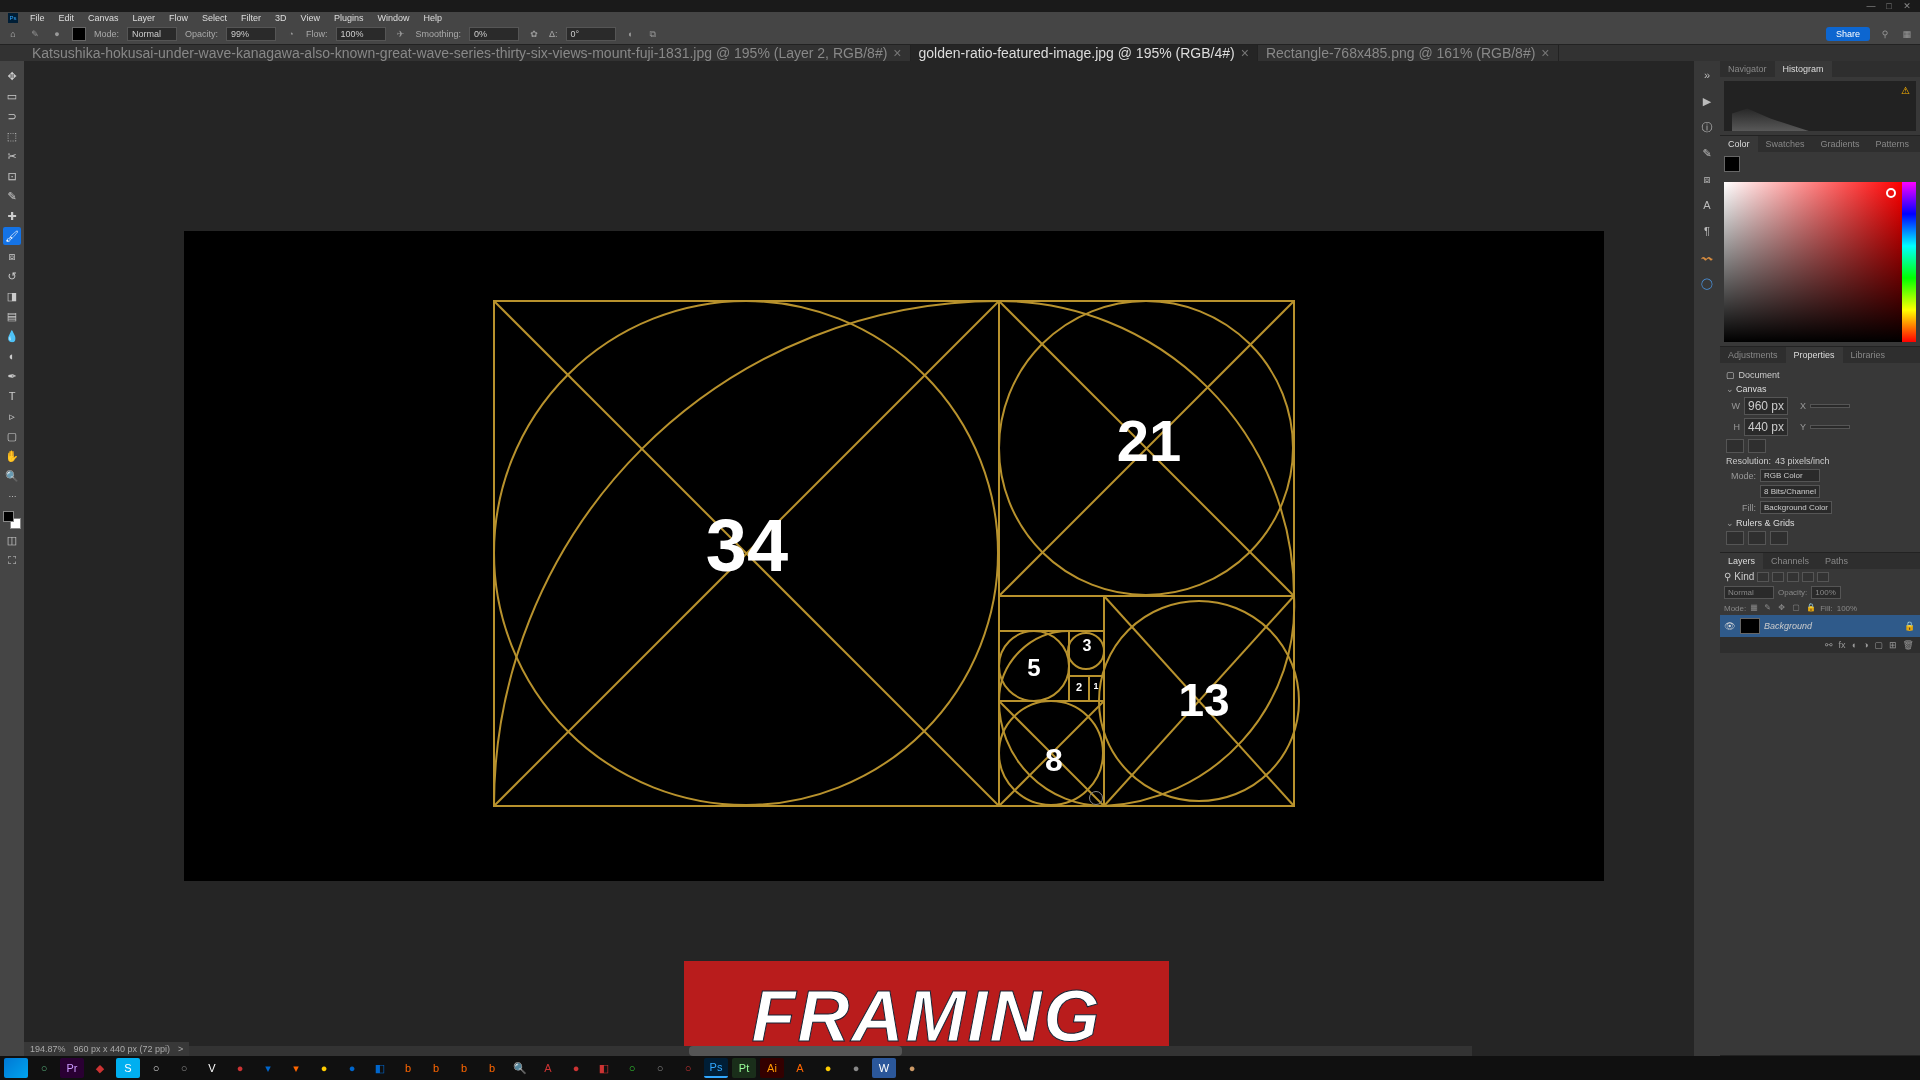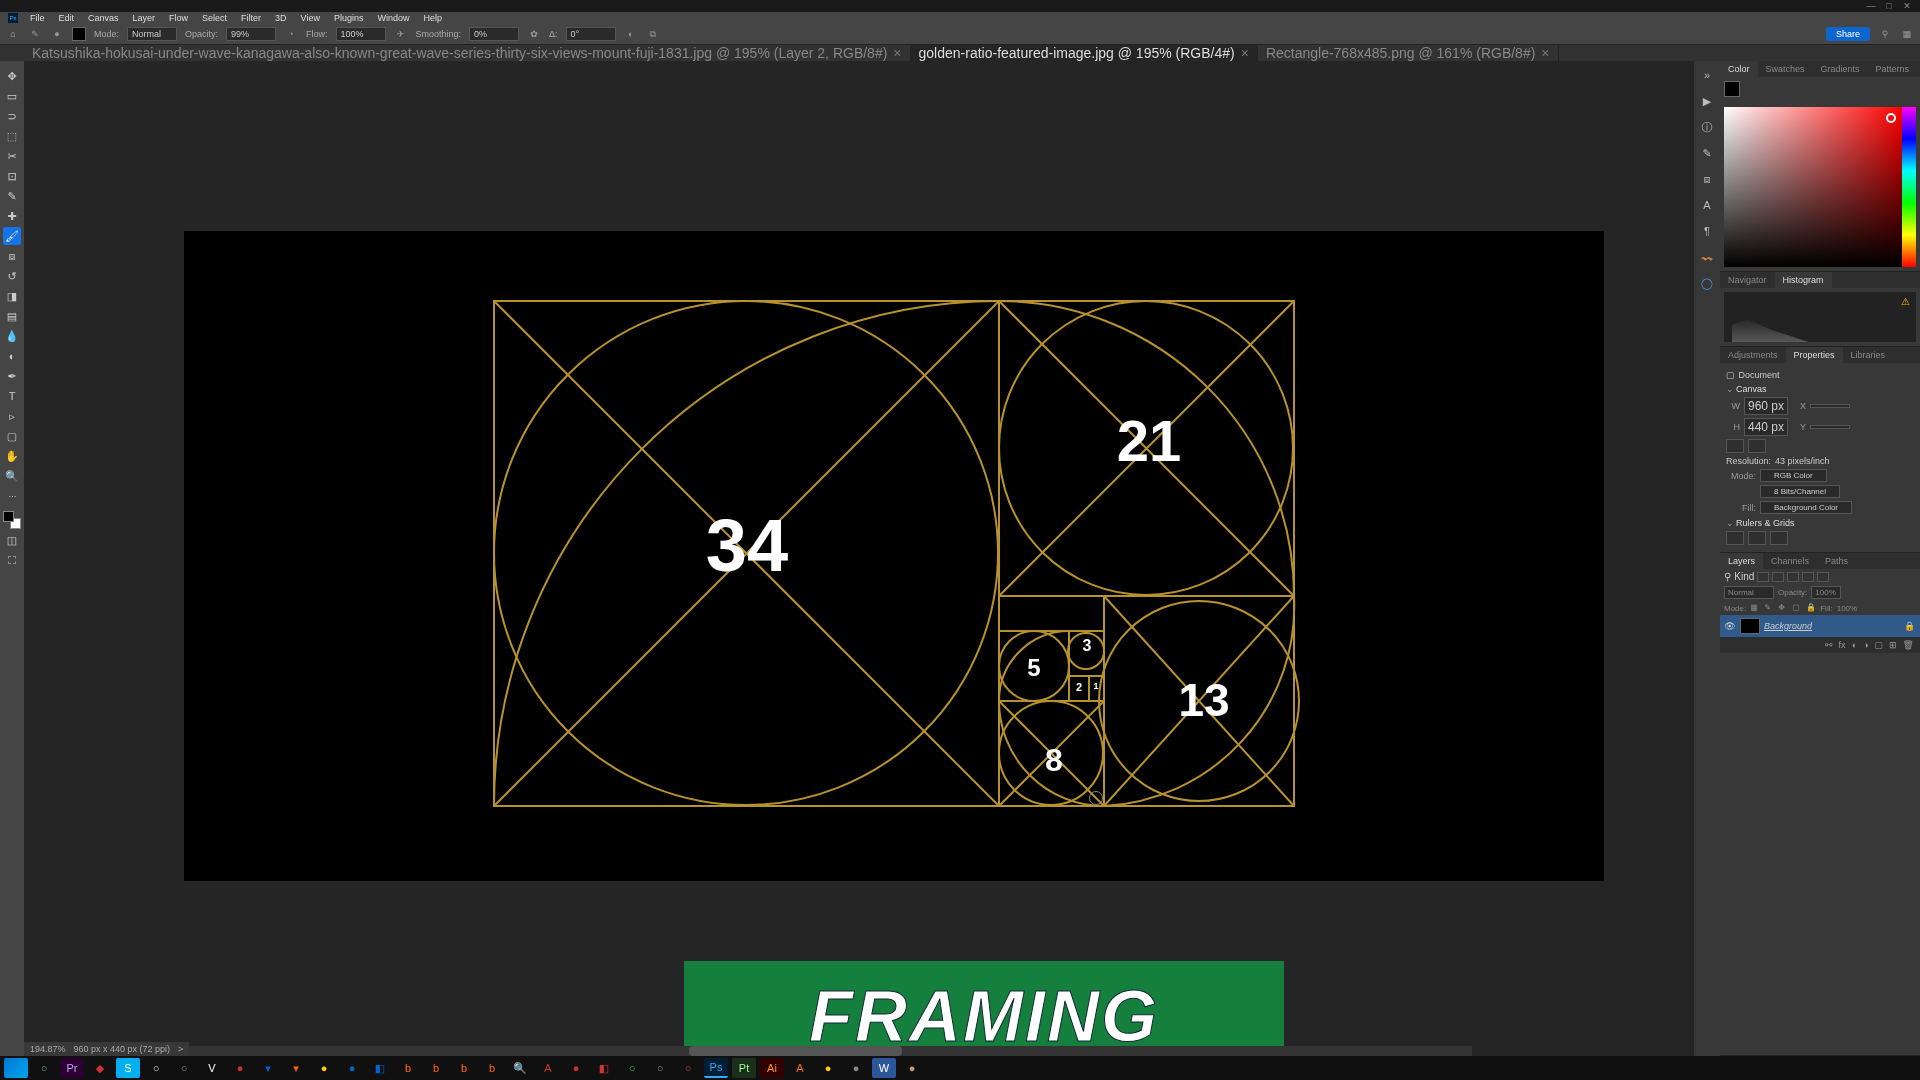--- a/index.html
+++ b/index.html
@@ -40,21 +40,21 @@
 .toolbox .fgbg { position: relative; width: 18px; height: 18px; margin-top: 4px; }
 .toolbox .fgbg .fg { position: absolute; top: 0; left: 0; width: 11px; height: 11px; background: #000; border: 1px solid #888; }
 .toolbox .fgbg .bg { position: absolute; bottom: 0; right: 0; width: 11px; height: 11px; background: #fff; border: 1px solid #888; }
 
 
 .canvas-wrap { flex: 1; background: #252525; position: relative; overflow: hidden; }
 .artboard { position: absolute; left: 160px; top: 170px; width: 1420px; height: 650px; background: #000; }
 .artboard svg { width: 100%; height: 100%; }
 .fib-num { fill: #fff; font-family: 'Arial Narrow', Arial, sans-serif; font-weight: bold; }
 .cursor-circ { position: absolute; left: 1065px; top: 730px; width: 14px; height: 14px; border: 1px solid #888; border-radius: 50%; }
-.overlay-banner { position: absolute; left: 660px; top: 900px; width: 600px; height: 110px; background: #15803d; display: flex; align-items: center; justify-content: center; }
+.overlay-banner { position: absolute; left: 660px; top: 900px; width: 485px; height: 110px; background: #b91c1c; display: flex; align-items: center; justify-content: center; }
 .overlay-banner span { color: #fff; font-size: 72px; font-weight: 900; font-style: italic; letter-spacing: 2px; font-family: Arial, sans-serif; -webkit-text-stroke: 1px #123; }
 .scrollbar-h { position: absolute; bottom: 0; left: 24px; right: 222px; height: 10px; background: #333; }
 .scrollbar-h .thumb { position: absolute; left: 45%; width: 15%; height: 100%; background: #555; border-radius: 4px; }
 
 
 .statusbar { position: absolute; bottom: 24px; left: 24px; height: 14px; background: #383838; display: flex; align-items: center; font-size: 9px; color: #aaa; padding: 0 6px; gap: 8px; z-index: 3; }
 
 
 .iconstrip { width: 26px; background: #383838; display: flex; flex-direction: column; align-items: center; padding-top: 6px; gap: 10px; }
 .iconstrip .ic { width: 16px; height: 16px; color: #bbb; display: flex; align-items: center; justify-content: center; font-size: 11px; cursor: pointer; }
@@ -77,37 +77,37 @@
 .colorpanel .swatch-sm { width: 16px; height: 16px; background: #000; border: 1px solid #666; display: inline-block; }
 .colorpick { display: flex; height: 160px; margin: 4px; }
 .colorpick .sat { flex: 1; background: linear-gradient(to top, #000, transparent), linear-gradient(to right, #fff, #ff0000); position: relative; }
 .colorpick .hue { width: 14px; background: linear-gradient(to bottom, #f0f, #00f, #0ff, #0f0, #ff0, #f00); }
 .colorpick .ring { position: absolute; top: 6px; right: 6px; width: 10px; height: 10px; border: 2px solid #fff; border-radius: 50%; }
 
 
 .props .row { display: flex; align-items: center; gap: 4px; margin: 3px 0; }
 .props .row .k { width: 14px; text-align: right; color: #999; }
 .props .row .v { background: #2a2a2a; border: 1px solid #555; padding: 1px 3px; min-width: 40px; font-size: 12px; }
-.props .row .sel { background: #2a2a2a; border: 1px solid #555; padding: 1px 13px; min-width: 60px; font-size: 8px; }
+.props .row .sel { background: #2a2a2a; border: 1px solid #555; padding: 1px 3px; min-width: 60px; font-size: 8px; }
 .props .sect { color: #ddd; font-size: 9px; margin: 4px 0 2px 0; }
 .props .sect::before { content: "⌄ "; color: #999; }
 .props .btnrow { display: flex; gap: 4px; margin: 3px 0; }
 .props .btnrow .b { width: 18px; height: 14px; background: #2f2f2f; border: 1px solid #555; }
 
 
 .layers .filterrow { display: flex; align-items: center; gap: 3px; padding: 2px 4px; }
 .layers .filterrow .ic { width: 12px; height: 10px; background: #333; border: 1px solid #555; }
 .layers .blendrow { display: flex; align-items: center; gap: 4px; padding: 2px 4px; font-size: 8px; color: #888; }
 .layers .blendrow .sel { background: #2a2a2a; border: 1px solid #555; padding: 1px 3px; min-width: 50px; }
 .layers .lockrow { display: flex; align-items: center; gap: 4px; padding: 2px 4px; font-size: 8px; color: #888; }
 .layers .lockrow .ic { width: 10px; height: 10px; }
 .layers .layer { display: flex; align-items: center; gap: 4px; padding: 3px 4px; background: #2f5a8a; font-size: 9px; }
 .layers .layer .eye { width: 12px; color: #ddd; }
 .layers .layer .thumb { width: 20px; height: 16px; background: #000; border: 1px solid #666; }
-.layers .layer .name { flex: 1; font-style: italic; text-decoration: underline; }
+.layers .layer .name { flex: 1; font-style: italic; }
 .layers .layer .lock { color: #ccc; }
 .layers .footer { display: flex; justify-content: flex-end; gap: 6px; padding: 3px 6px; background: #2e2e2e; font-size: 9px; color: #999; }
 
 
 .taskbar { position: absolute; bottom: 0; left: 0; right: 0; height: 24px; background: #101010; display: flex; align-items: center; padding: 0 4px; gap: 4px; }
 .taskbar .tb { width: 24px; height: 20px; display: flex; align-items: center; justify-content: center; font-size: 11px; border-radius: 2px; cursor: pointer; }
 .taskbar .win { background: linear-gradient(135deg,#0078d4,#00a4ef); }
 </style>
 </head>
 <body>
@@ -275,46 +275,46 @@
     <div class="ic">✎</div>
     <div class="ic">⧈</div>
     <div class="ic">A</div>
     <div class="ic">¶</div>
     <div class="ic" style="color:#d68b3f">〰</div>
     <div class="ic blue">◯</div>
   </div>
 
   <div class="panels">
 
+    <div class="panel">
+      <div class="tabs">
+        <div class="pt">Navigator</div>
+        <div class="pt active">Histogram</div>
+      </div>
+      <div class="histo">
+        <div class="warn">⚠</div>
+        <div class="curve"></div>
+      </div>
+    </div>
+
     <div class="panel colorpanel">
       <div class="tabs">
         <div class="pt active">Color</div>
         <div class="pt">Swatches</div>
         <div class="pt">Gradients</div>
         <div class="pt">Patterns</div>
       </div>
       <div class="body" style="padding:4px">
         <span class="swatch-sm"></span>
       </div>
       <div class="colorpick">
         <div class="sat">
             <div class="ring"></div>
           </div>
         <div class="hue"></div>
-      </div>
-    </div>
-
-    <div class="panel">
-      <div class="tabs">
-        <div class="pt">Navigator</div>
-        <div class="pt active">Histogram</div>
-      </div>
-      <div class="histo">
-        <div class="warn">⚠</div>
-        <div class="curve"></div>
       </div>
     </div>
 
     <div class="panel props">
       <div class="tabs">
         <div class="pt">Adjustments</div>
         <div class="pt active">Properties</div>
         <div class="pt">Libraries</div>
       </div>
       <div class="body">

